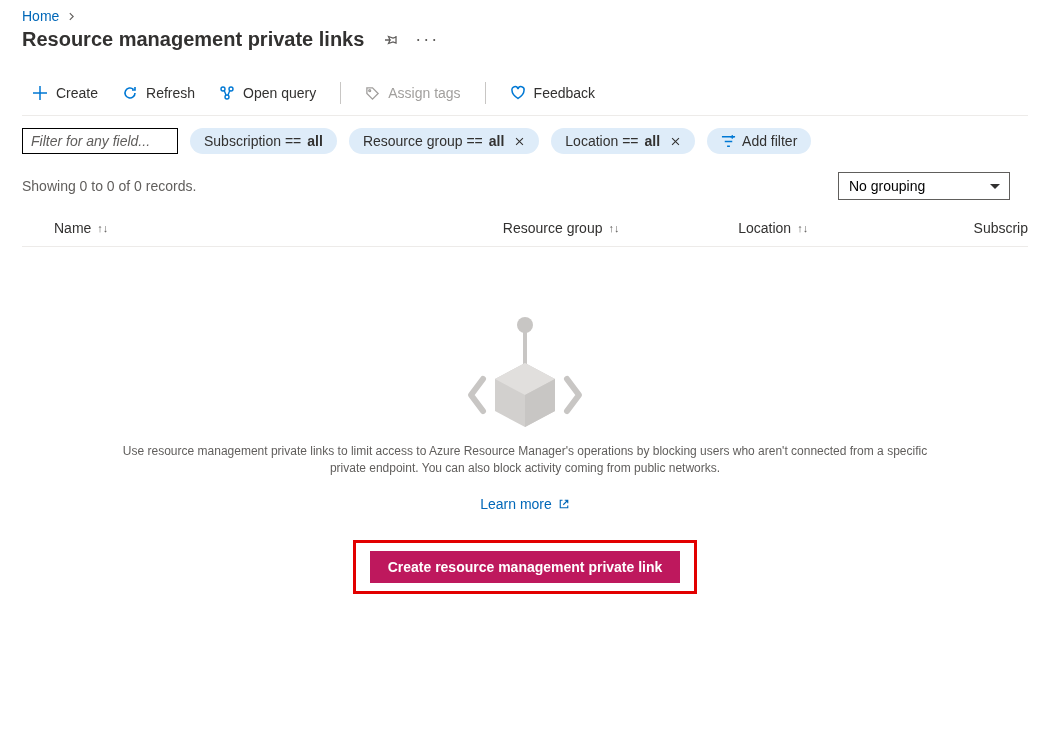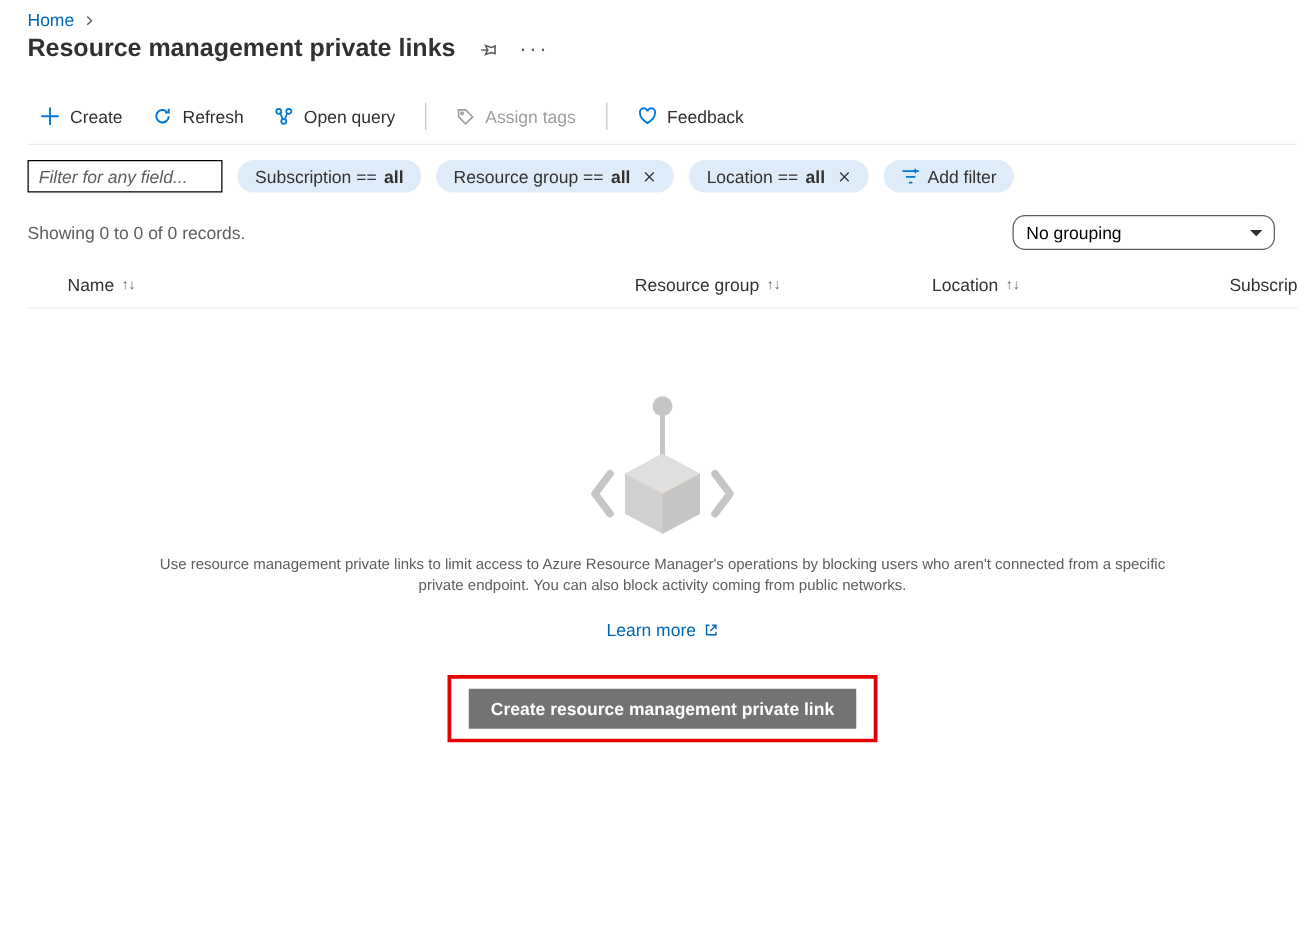--- a/index.html
+++ b/index.html
@@ -6,21 +6,21 @@
   html, body {
     margin: 0; padding: 0;
     font-family: "Segoe UI", -apple-system, Arial, sans-serif;
     font-size: 14px;
     color: #323130;
     background: #fff;
     width: 1040px;
   }
   a { text-decoration: none; }
 
-  .page { padding: 8px 2px 0 22px; width: 1040px; }
+  .page { padding: 8px 12px 0 22px; width: 1040px; }
 
   
   .breadcrumb { display:flex; align-items:center; gap:8px; font-size:14px; margin-bottom:2px;}
   .breadcrumb a { color:#0067b8; }
   .chev { color:#605e5c; }
 
   
   .title-row { display:flex; align-items:center; gap:18px; margin-top:4px;}
   .title-row h1 { font-size:20px; font-weight:600; margin:0; letter-spacing:0;}
   .title-icons { display:flex; gap:16px; align-items:center; color:#605e5c;}
@@ -83,21 +83,21 @@
     padding: 0 10px;
   }
   .empty .illus { color:#d2d0ce; }
   .empty h2{ font-size:16px; font-weight:400; color:#605e5c; margin:28px 0 14px;}
   .empty p{ font-size:12px; color:#605e5c; max-width:820px; margin:0 0 18px; line-height:1.45;}
   .empty .learn{ color:#0067b8; font-size:14px; display:inline-flex; gap:6px; align-items:center;}
   .cta-wrap{
     margin-top:28px; border:3px solid #e20000; padding:8px 14px;
   }
   .cta-btn{
-    background:#737373; color:#fff; border:none; font-size:14px; font-weight:600;
+    background:#be185d; color:#fff; border:none; font-size:14px; font-weight:600;
     padding:8px 18px; cursor:pointer; font-family:inherit;
   }
 
   svg{display:block;}
 </style>
 </head>
 <body>
 
 <div class="page">
 
@@ -203,21 +203,21 @@
             <path d="M12 1v4M10 3h4" stroke-width="1.3"></path>
           </svg>
       </span>
       <span>Add filter</span>
     </div>
   </div>
 
   <div class="meta-row">
     <span class="showing">Showing 0 to 0 of 0 records.</span>
     <div class="select-wrap">
-      <select class="grouping-select" style="width:210px;border-radius:10px;">
+      <select class="grouping-select" style="width:172px;">
         <option>No grouping</option>
       </select>
     </div>
   </div>
 
   <div class="cols-row">
     <div class="col name">
       <span>Name</span>
       <span class="sort-icon">↑↓</span>
     </div>

